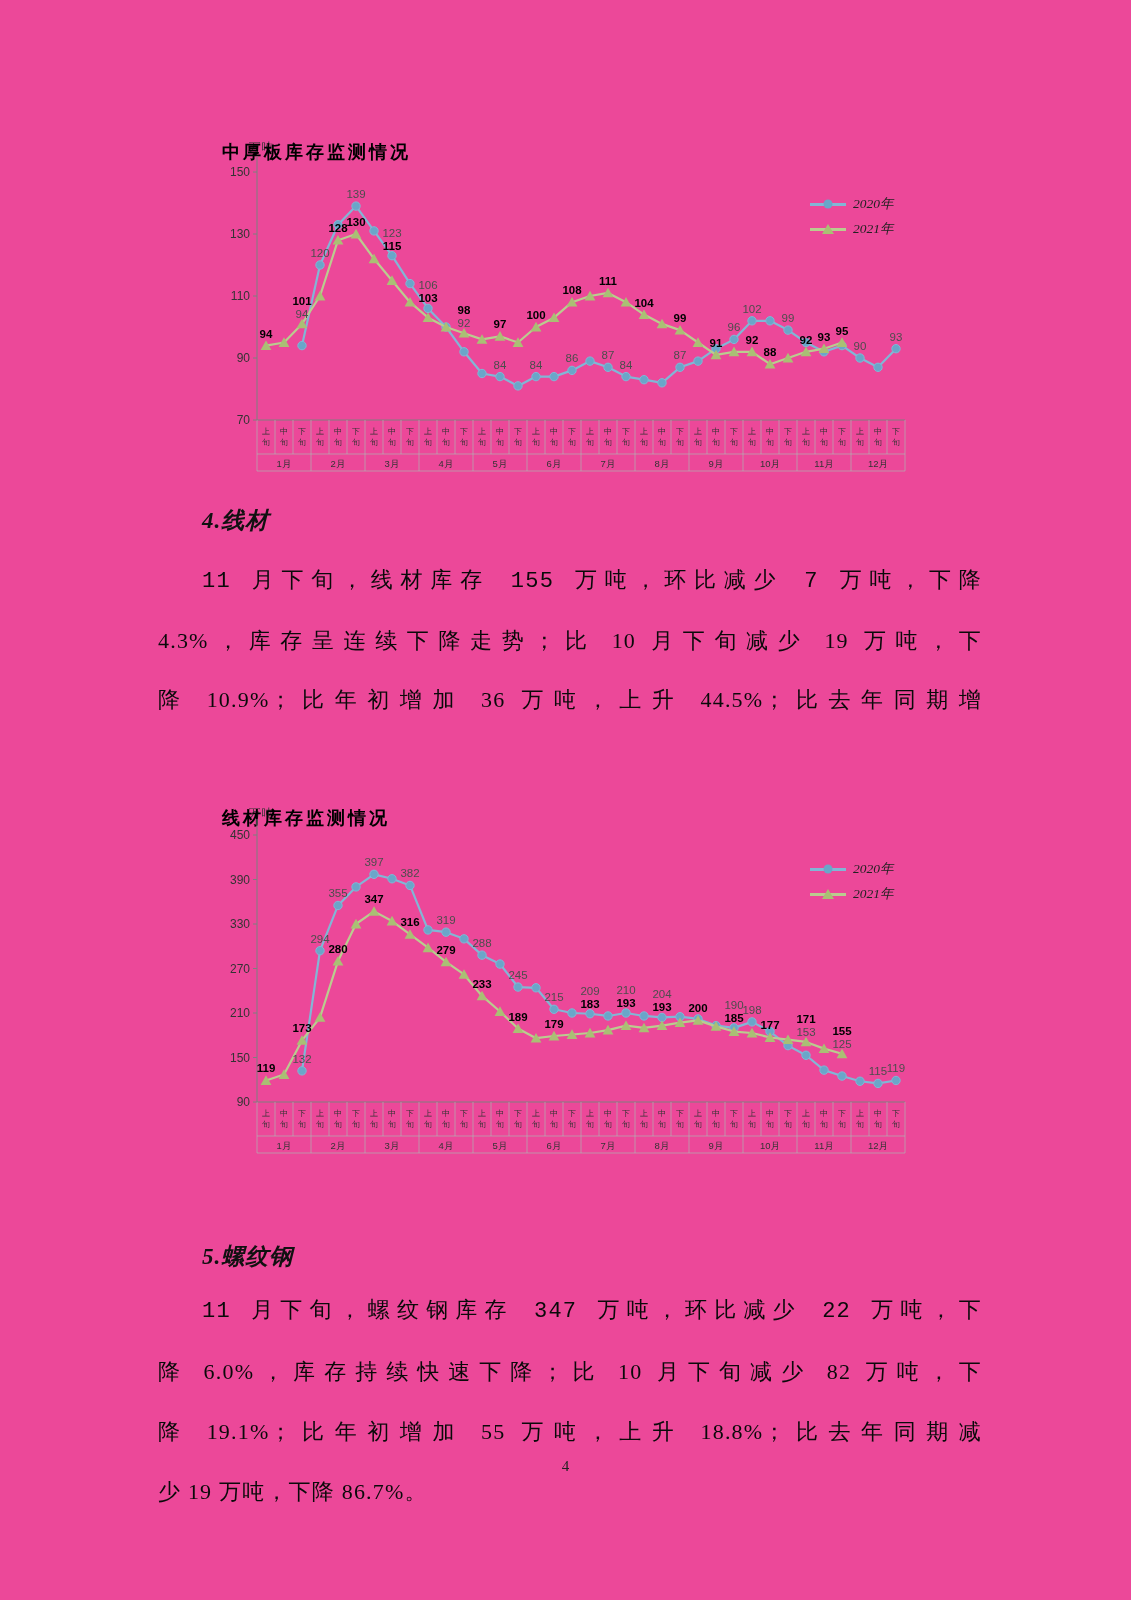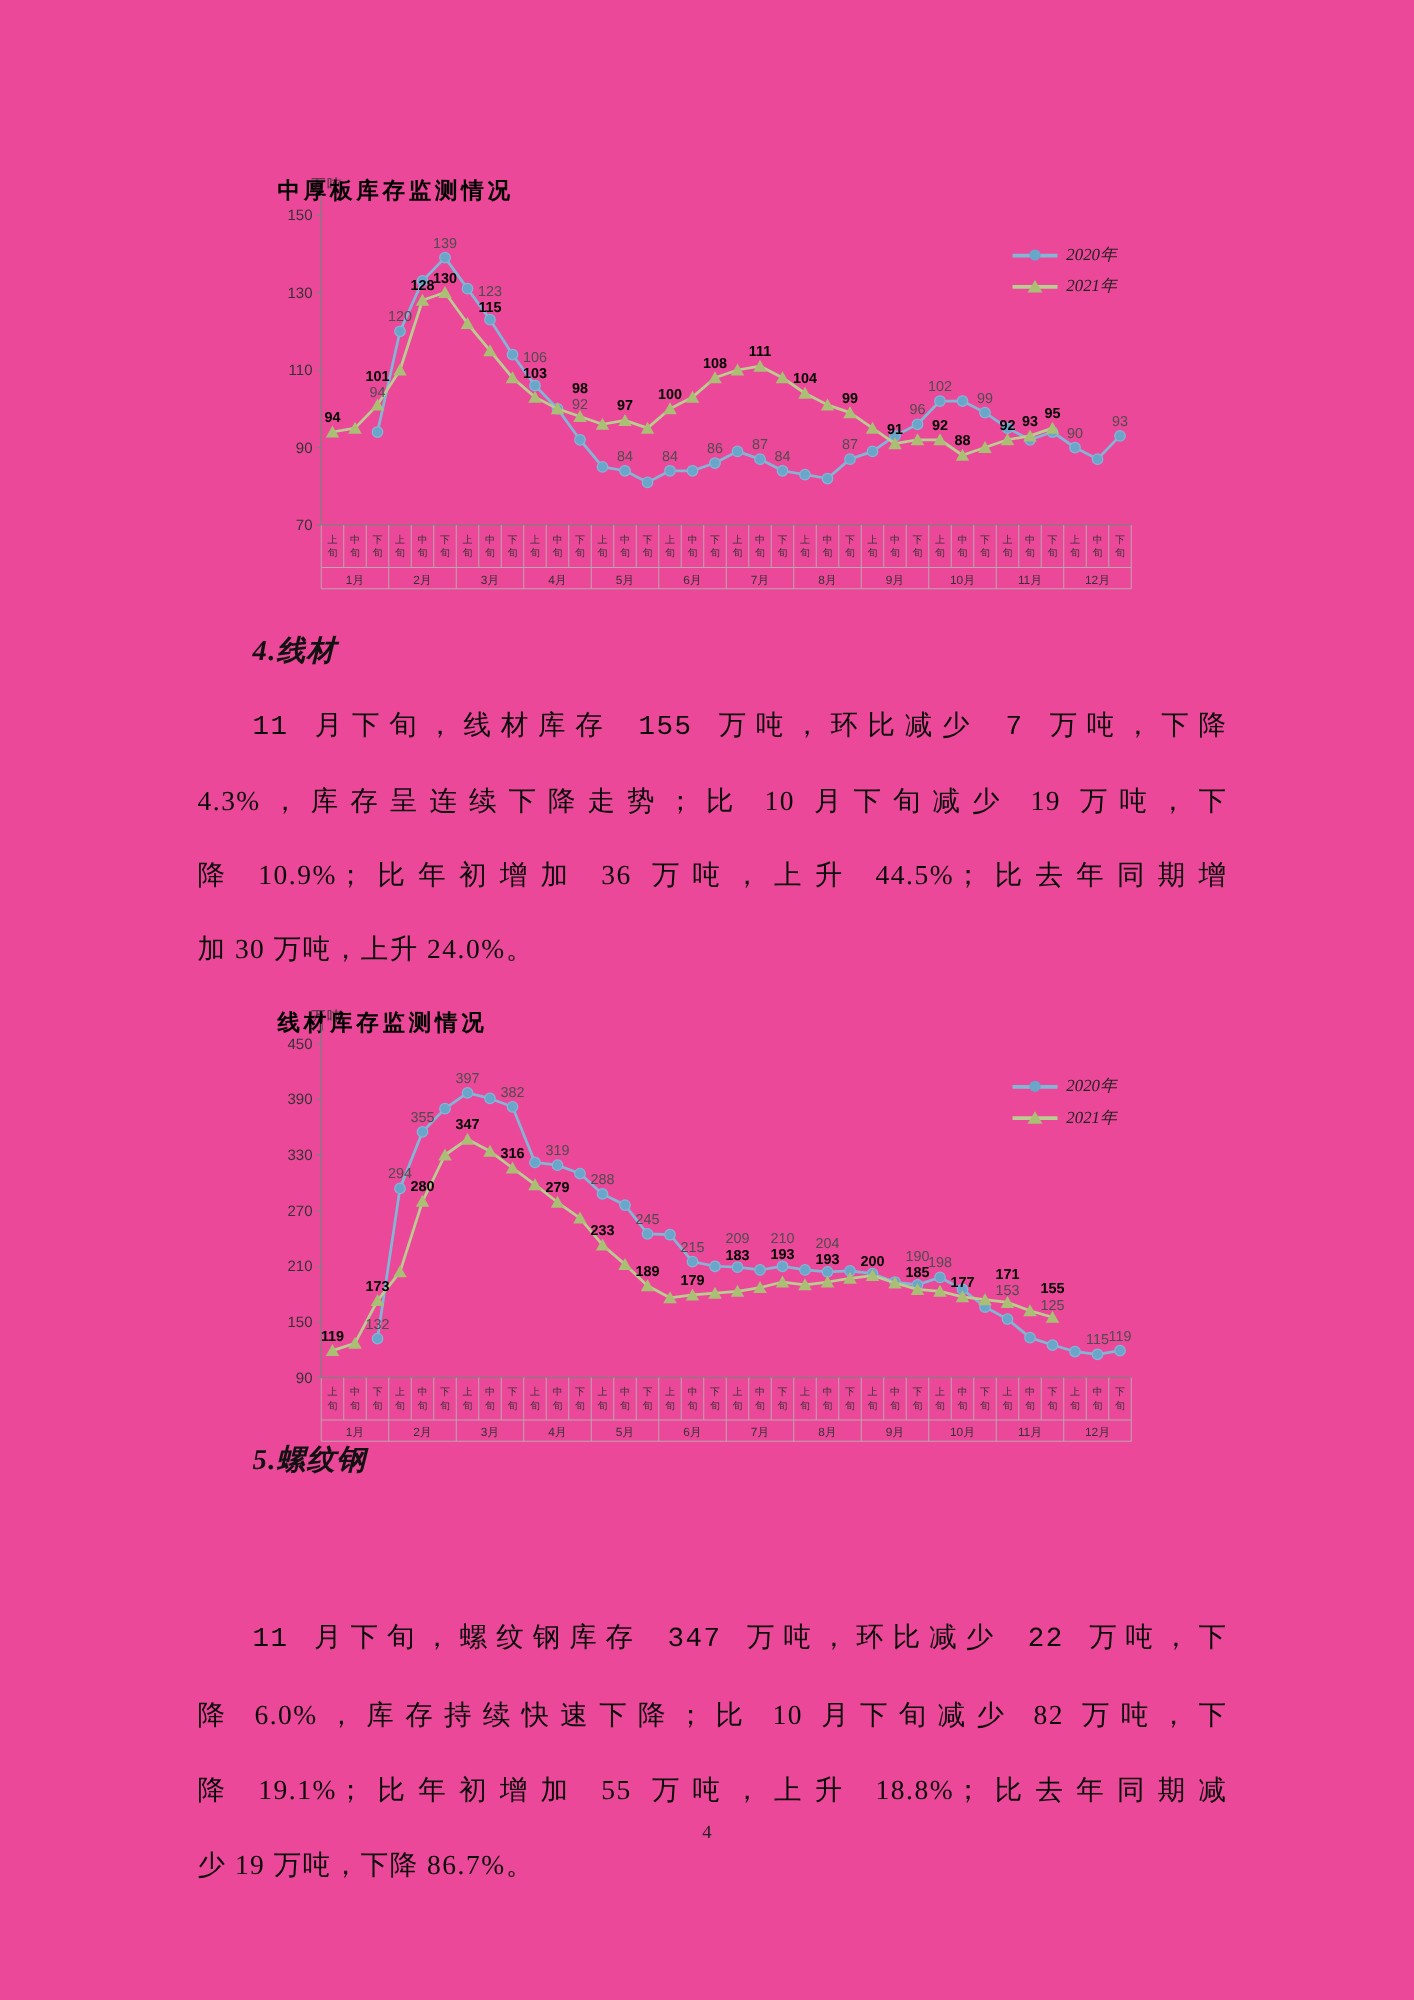--- a/index.html
+++ b/index.html
@@ -19,21 +19,21 @@
   .legend{position:absolute;left:588px;width:110px;}
   #fig0 .legend{top:57px;}
   #fig1 .legend{top:74px;}
   .litem{display:flex;align-items:center;height:18px;margin-bottom:7px;}
   .lmark{display:inline-block;position:relative;width:36px;height:3px;margin-right:7px;}
   .lmark i{position:absolute;left:50%;top:50%;transform:translate(-50%,-50%);display:block;}
   .ltext{font-size:13.5px;color:#222;font-family:"Liberation Serif","DejaVu Serif",serif;font-style:italic;}
   svg text{font-family:"Liberation Sans","DejaVu Sans",sans-serif;}
   .h{position:absolute;left:202px;font-size:23px;font-weight:bold;letter-spacing:1px;font-style:italic;}
   #h4{top:505px;}
-  #h5{top:1152px;text-align:right;}
+  #h5{top:1241px;text-align:right;}
   .para{position:absolute;left:158px;width:824px;font-size:22px;color:#0a0a0a;letter-spacing:1.2px;}
   #para4{top:552px;line-height:59px;}
   #para5{top:1282px;line-height:60px;}
   .para .line{white-space:nowrap;}
   .para .just{text-align:justify;text-align-last:justify;white-space:normal;}
   .para .l0{text-indent:44px;font-family:Liberation Mono, monospace;}
   .pagenum{position:absolute;left:0;right:0;top:1458px;text-align:center;font-size:15px;color:#222;}
 </style>
 </head>
 <body>
@@ -312,21 +312,20 @@
         <text x="602" y="202.7" text-anchor="middle" font-size="11.5" fill="#000000" font-weight="bold">93</text>
         <text x="620" y="196.5" text-anchor="middle" font-size="11.5" fill="#000000" font-weight="bold">95</text>
       </svg>
   </figure>
 
   <div class="h" id="h4">4.线材</div>
   <div class="para" id="para4">
     <div class="line just l0">11 月下旬，线材库存 155 万吨，环比减少 7 万吨，下降</div>
     <div class="line just">4.3%，库存呈连续下降走势；比 10 月下旬减少 19 万吨，下</div>
     <div class="line just">降 10.9%；比年初增加 36 万吨，上升 44.5%；比去年同期增</div>
-    <div class="line">加 30 万吨，上升 24.0%。</div>
   </div>
 
   <figure class="chart" id="fig1">
     <div class="unit">万吨</div>
     <div class="ctitle">线材库存监测情况</div>
     <div class="legend">
       <div class="litem">
         <span class="lmark" style="background: rgb(130, 182, 214);">
             <i style="width: 9px; height: 9px; border-radius: 50%; background: rgb(106, 166, 201);"></i>
           </span>

